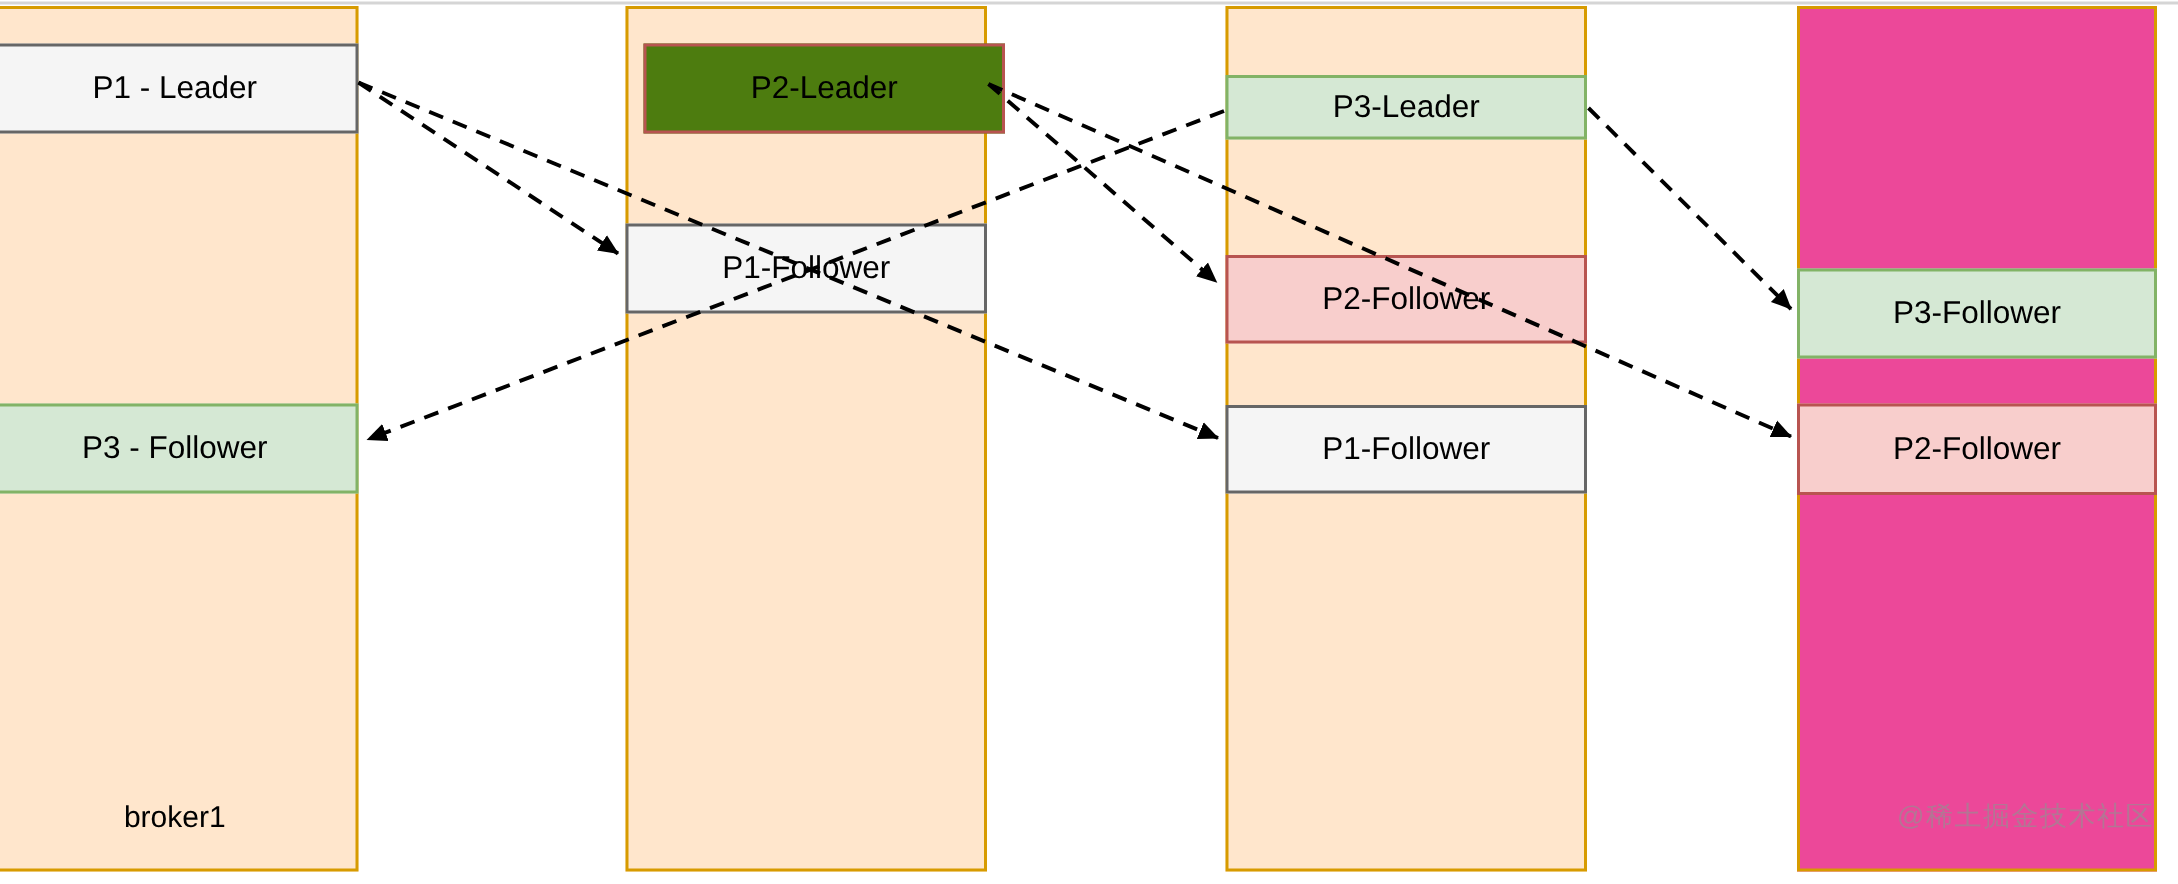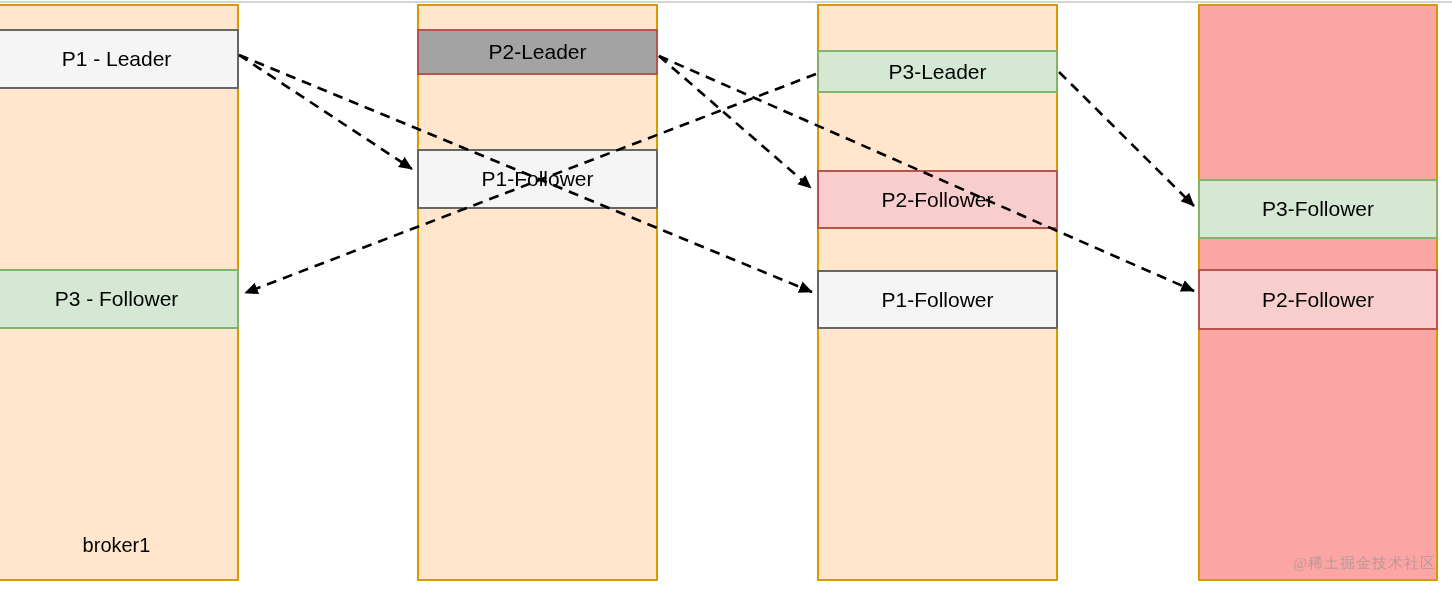--- a/index.html
+++ b/index.html
@@ -17,59 +17,59 @@
     position:absolute;left:-2px;box-sizing:border-box;
     border:2px solid;display:flex;align-items:center;justify-content:center;
     font-size:21px;color:#000;white-space:nowrap;
   }
   .broker-label{
     position:absolute;left:0;right:0;bottom:22px;text-align:center;
     font-size:20px;color:#000;
   }
   #arrows{position:absolute;left:0;top:0;pointer-events:none;}
   .watermark{
-    position:absolute;top:554px;right:16px;
-    font-size:15px;letter-spacing:1px;font-family:Liberation Serif, serif;
+    position:absolute;top:532px;right:16px;
+    font-size:18px;letter-spacing:1px;
   }
 </style>
 </head>
 <body>
 
 <div id="diagram">
   <div class="topline" style="background: rgb(213, 213, 213);"></div>
   <div id="columns">
       <div class="broker-column" style="left: -6px; width: 245px; background: rgb(255, 230, 204); border-color: rgb(215, 155, 0);">
         <div class="partition" style="top: 23px; height: 60px; width: 245px; background: rgb(245, 245, 245); border-color: rgb(102, 102, 102);">
           <span>P1 - Leader</span>
         </div>
         <div class="partition" style="top: 263px; height: 60px; width: 245px; background: rgb(213, 232, 212); border-color: rgb(130, 179, 102);">
           <span>P3 - Follower</span>
         </div>
         <div class="broker-label">broker1</div>
       </div>
       <div class="broker-column" style="left: 417px; width: 241px; background: rgb(255, 230, 204); border-color: rgb(215, 155, 0);">
-        <div class="partition" style="top: 23px; height: 46px; width: 241px; background: #a3a3a3; border-color: rgb(184, 84, 80);">
+        <div class="partition" style="top: 23px; height: 60px; width: 241px; background: #4d7c0f; border-color: rgb(184, 84, 80); margin-left: 12px;">
           <span>P2-Leader</span>
         </div>
         <div class="partition" style="top: 143px; height: 60px; width: 241px; background: rgb(245, 245, 245); border-color: rgb(102, 102, 102);">
           <span>P1-Follower</span>
         </div>
       </div>
       <div class="broker-column" style="left: 817px; width: 241px; background: rgb(255, 230, 204); border-color: rgb(215, 155, 0);">
         <div class="partition" style="top: 44px; height: 43px; width: 241px; background: rgb(213, 232, 212); border-color: rgb(130, 179, 102);">
           <span>P3-Leader</span>
         </div>
         <div class="partition" style="top: 164px; height: 59px; width: 241px; background: rgb(248, 206, 204); border-color: rgb(184, 84, 80);">
           <span>P2-Follower</span>
         </div>
         <div class="partition" style="top: 264px; height: 59px; width: 241px; background: rgb(245, 245, 245); border-color: rgb(102, 102, 102);">
           <span>P1-Follower</span>
         </div>
       </div>
-      <div class="broker-column" style="left: 1198px; width: 240px; background: #fca5a5; border-color: rgb(215, 155, 0);">
+      <div class="broker-column" style="left: 1198px; width: 240px; background: #ec4899; border-color: rgb(215, 155, 0);">
         <div class="partition" style="top: 173px; height: 60px; width: 240px; background: rgb(213, 232, 212); border-color: rgb(130, 179, 102);">
           <span>P3-Follower</span>
         </div>
         <div class="partition" style="top: 263px; height: 61px; width: 240px; background: rgb(248, 206, 204); border-color: rgb(184, 84, 80);">
           <span>P2-Follower</span>
         </div>
       </div>
     </div>
   <svg id="arrows" width="1452" height="589" viewBox="0 0 1452 589">
     <defs>

